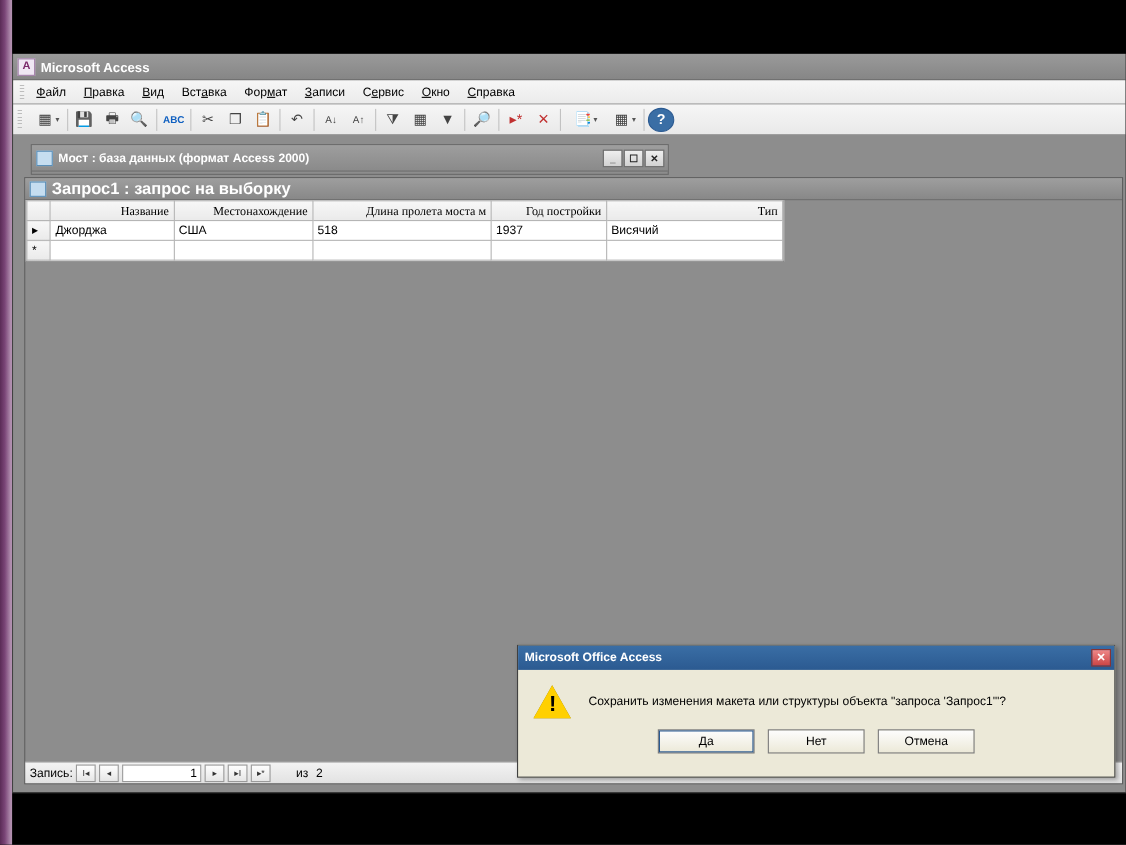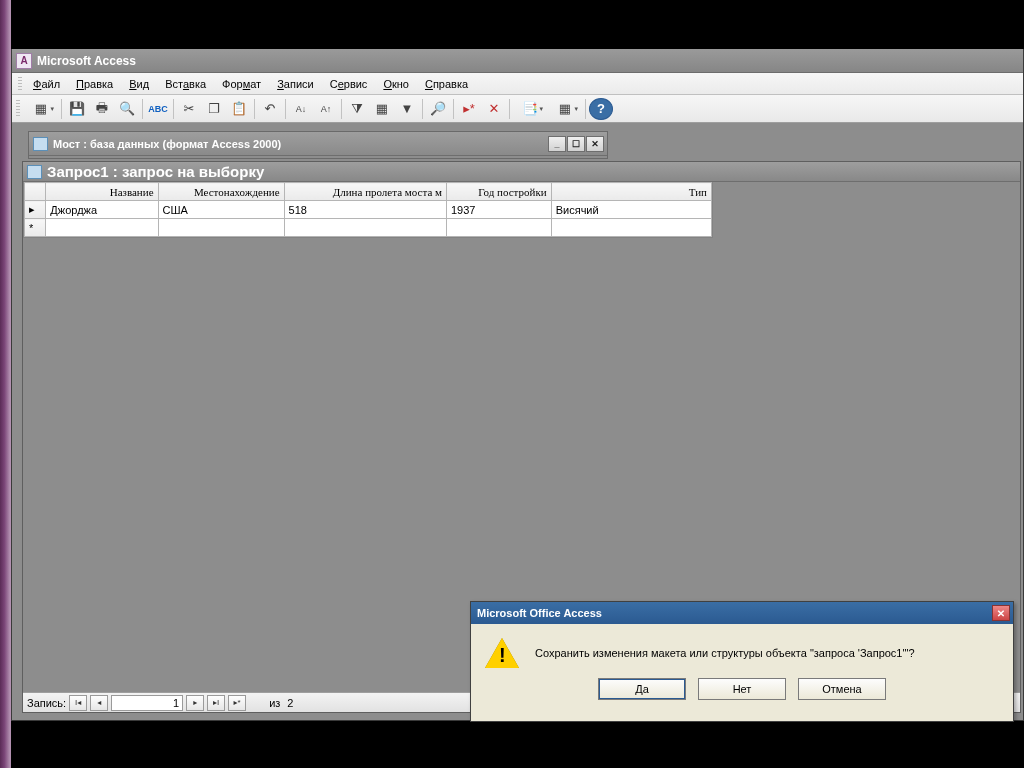--- a/index.html
+++ b/index.html
@@ -194,21 +194,21 @@
     border: 1px solid #9a9a9a;
     background: #fff;
     text-align: right;
     padding: 0 3px;
     font-size: 11px;
   }
 
   
   .dialog {
     position: absolute;
-    left: 470px; top: 601px;
+    left: 470px; top: 586px;
     width: 544px; height: 121px;
     background: #ece9d8;
     border: 1px solid #404040;
     box-shadow: 2px 2px 4px rgba(0,0,0,0.3);
   }
   .dlg-titlebar {
     height: 22px;
     background: linear-gradient(#3a6ea5,#2b5a91);
     color: #fff; font-weight: bold; font-size: 11px;
     display: flex; align-items: center; justify-content: space-between;

